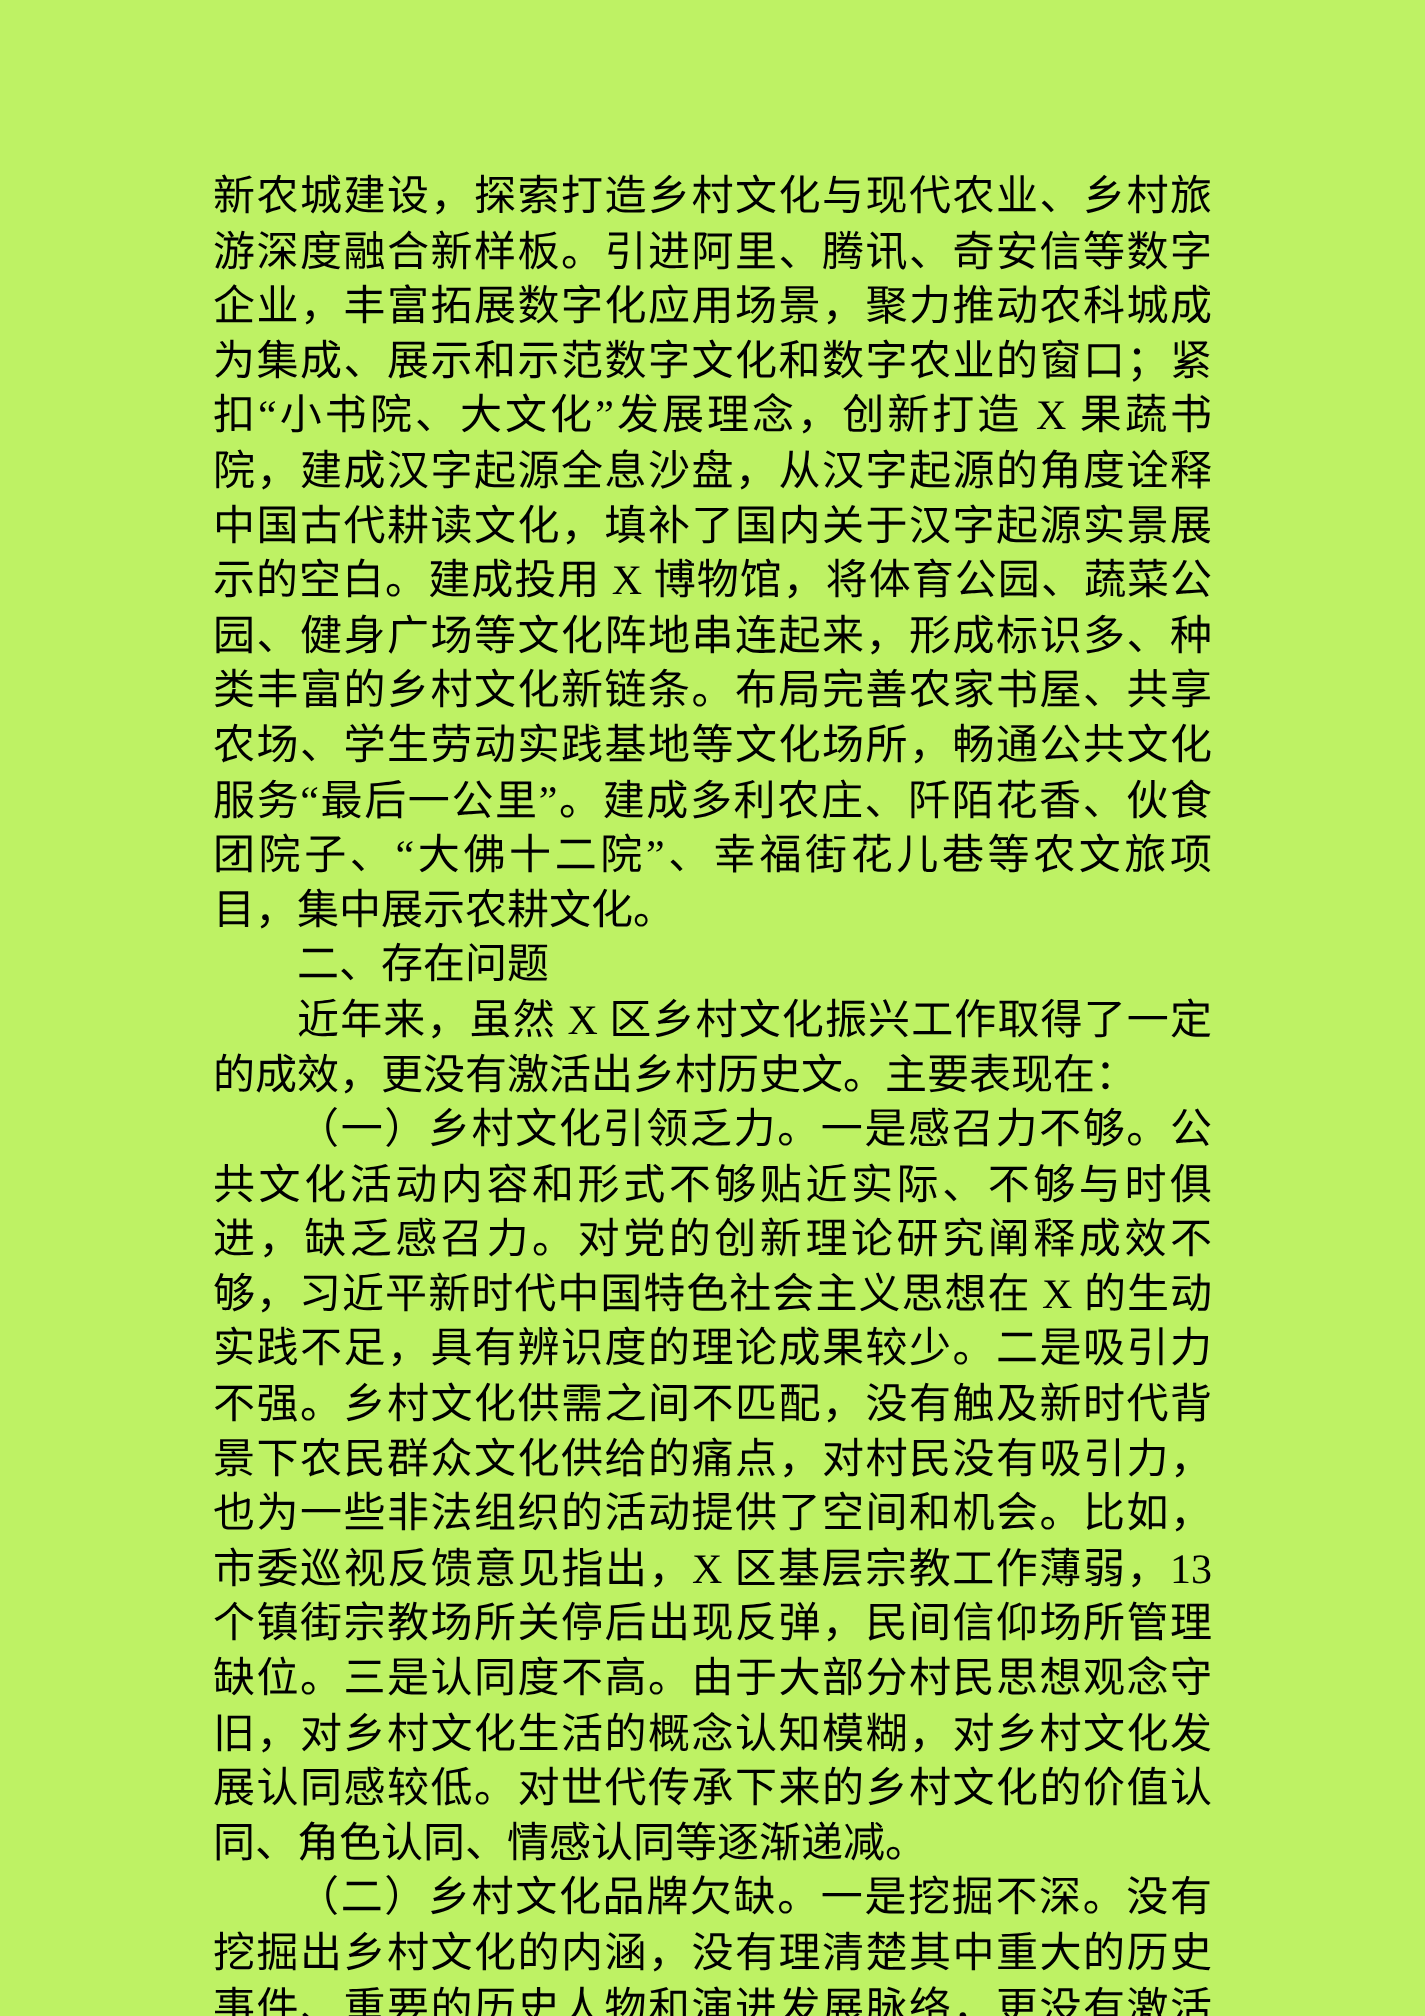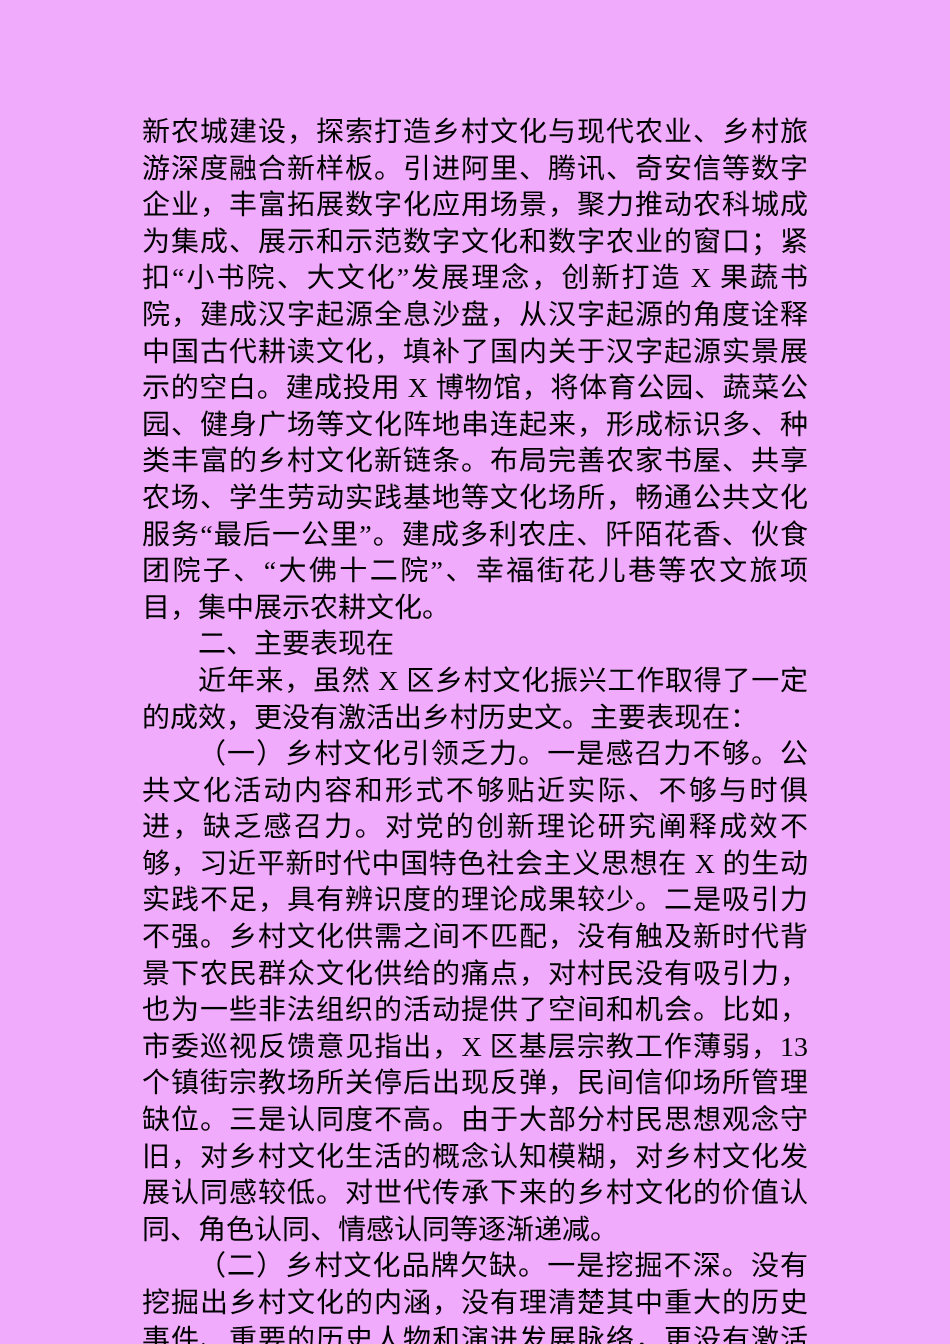--- a/index.html
+++ b/index.html
@@ -4,21 +4,21 @@
 <style>
   html, body {
     margin: 0;
     padding: 0;
     background: #ffffff;
   }
   .page {
     position: relative;
     width: 950px;
     height: 1344px;
-    background: #f0abfc;
+    background: #bef264;
     overflow: hidden;
   }
   .content {
     position: absolute;
     left: 142px;
     top: 114px;
     width: 666px;
     color: #000000;
     font-family: "Liberation Serif", "DejaVu Serif", serif;
     font-size: 28px;
@@ -34,18 +34,18 @@
   .content p.indent {
     text-indent: 2em;
   }
 </style>
 </head>
 <body>
 
 <div class="page">
   <div class="content">
     <p>新农城建设，探索打造乡村文化与现代农业、乡村旅游深度融合新样板。引进阿里、腾讯、奇安信等数字企业，丰富拓展数字化应用场景，聚力推动农科城成为集成、展示和示范数字文化和数字农业的窗口；紧扣“小书院、大文化”发展理念，创新打造 X 果蔬书院，建成汉字起源全息沙盘，从汉字起源的角度诠释中国古代耕读文化，填补了国内关于汉字起源实景展示的空白。建成投用 X 博物馆，将体育公园、蔬菜公园、健身广场等文化阵地串连起来，形成标识多、种类丰富的乡村文化新链条。布局完善农家书屋、共享农场、学生劳动实践基地等文化场所，畅通公共文化服务“最后一公里”。建成多利农庄、阡陌花香、伙食团院子、“大佛十二院”、幸福街花儿巷等农文旅项目，集中展示农耕文化。</p>
-    <p class="indent">二、主要表现在</p>
+    <p class="indent">二、存在问题</p>
     <p class="indent">近年来，虽然 X 区乡村文化振兴工作取得了一定的成效，更没有激活出乡村历史文。主要表现在：</p>
     <p class="indent">（一）乡村文化引领乏力。一是感召力不够。公共文化活动内容和形式不够贴近实际、不够与时俱进，缺乏感召力。对党的创新理论研究阐释成效不够，习近平新时代中国特色社会主义思想在 X 的生动实践不足，具有辨识度的理论成果较少。二是吸引力不强。乡村文化供需之间不匹配，没有触及新时代背景下农民群众文化供给的痛点，对村民没有吸引力，也为一些非法组织的活动提供了空间和机会。比如，市委巡视反馈意见指出，X 区基层宗教工作薄弱，13 个镇街宗教场所关停后出现反弹，民间信仰场所管理缺位。三是认同度不高。由于大部分村民思想观念守旧，对乡村文化生活的概念认知模糊，对乡村文化发展认同感较低。对世代传承下来的乡村文化的价值认同、角色认同、情感认同等逐渐递减。</p>
     <p class="indent">（二）乡村文化品牌欠缺。一是挖掘不深。没有挖掘出乡村文化的内涵，没有理清楚其中重大的历史事件、重要的历史人物和演进发展脉络，更没有激活出乡村历史文</p>
   </div>
 </div>
 
 </body></html>

